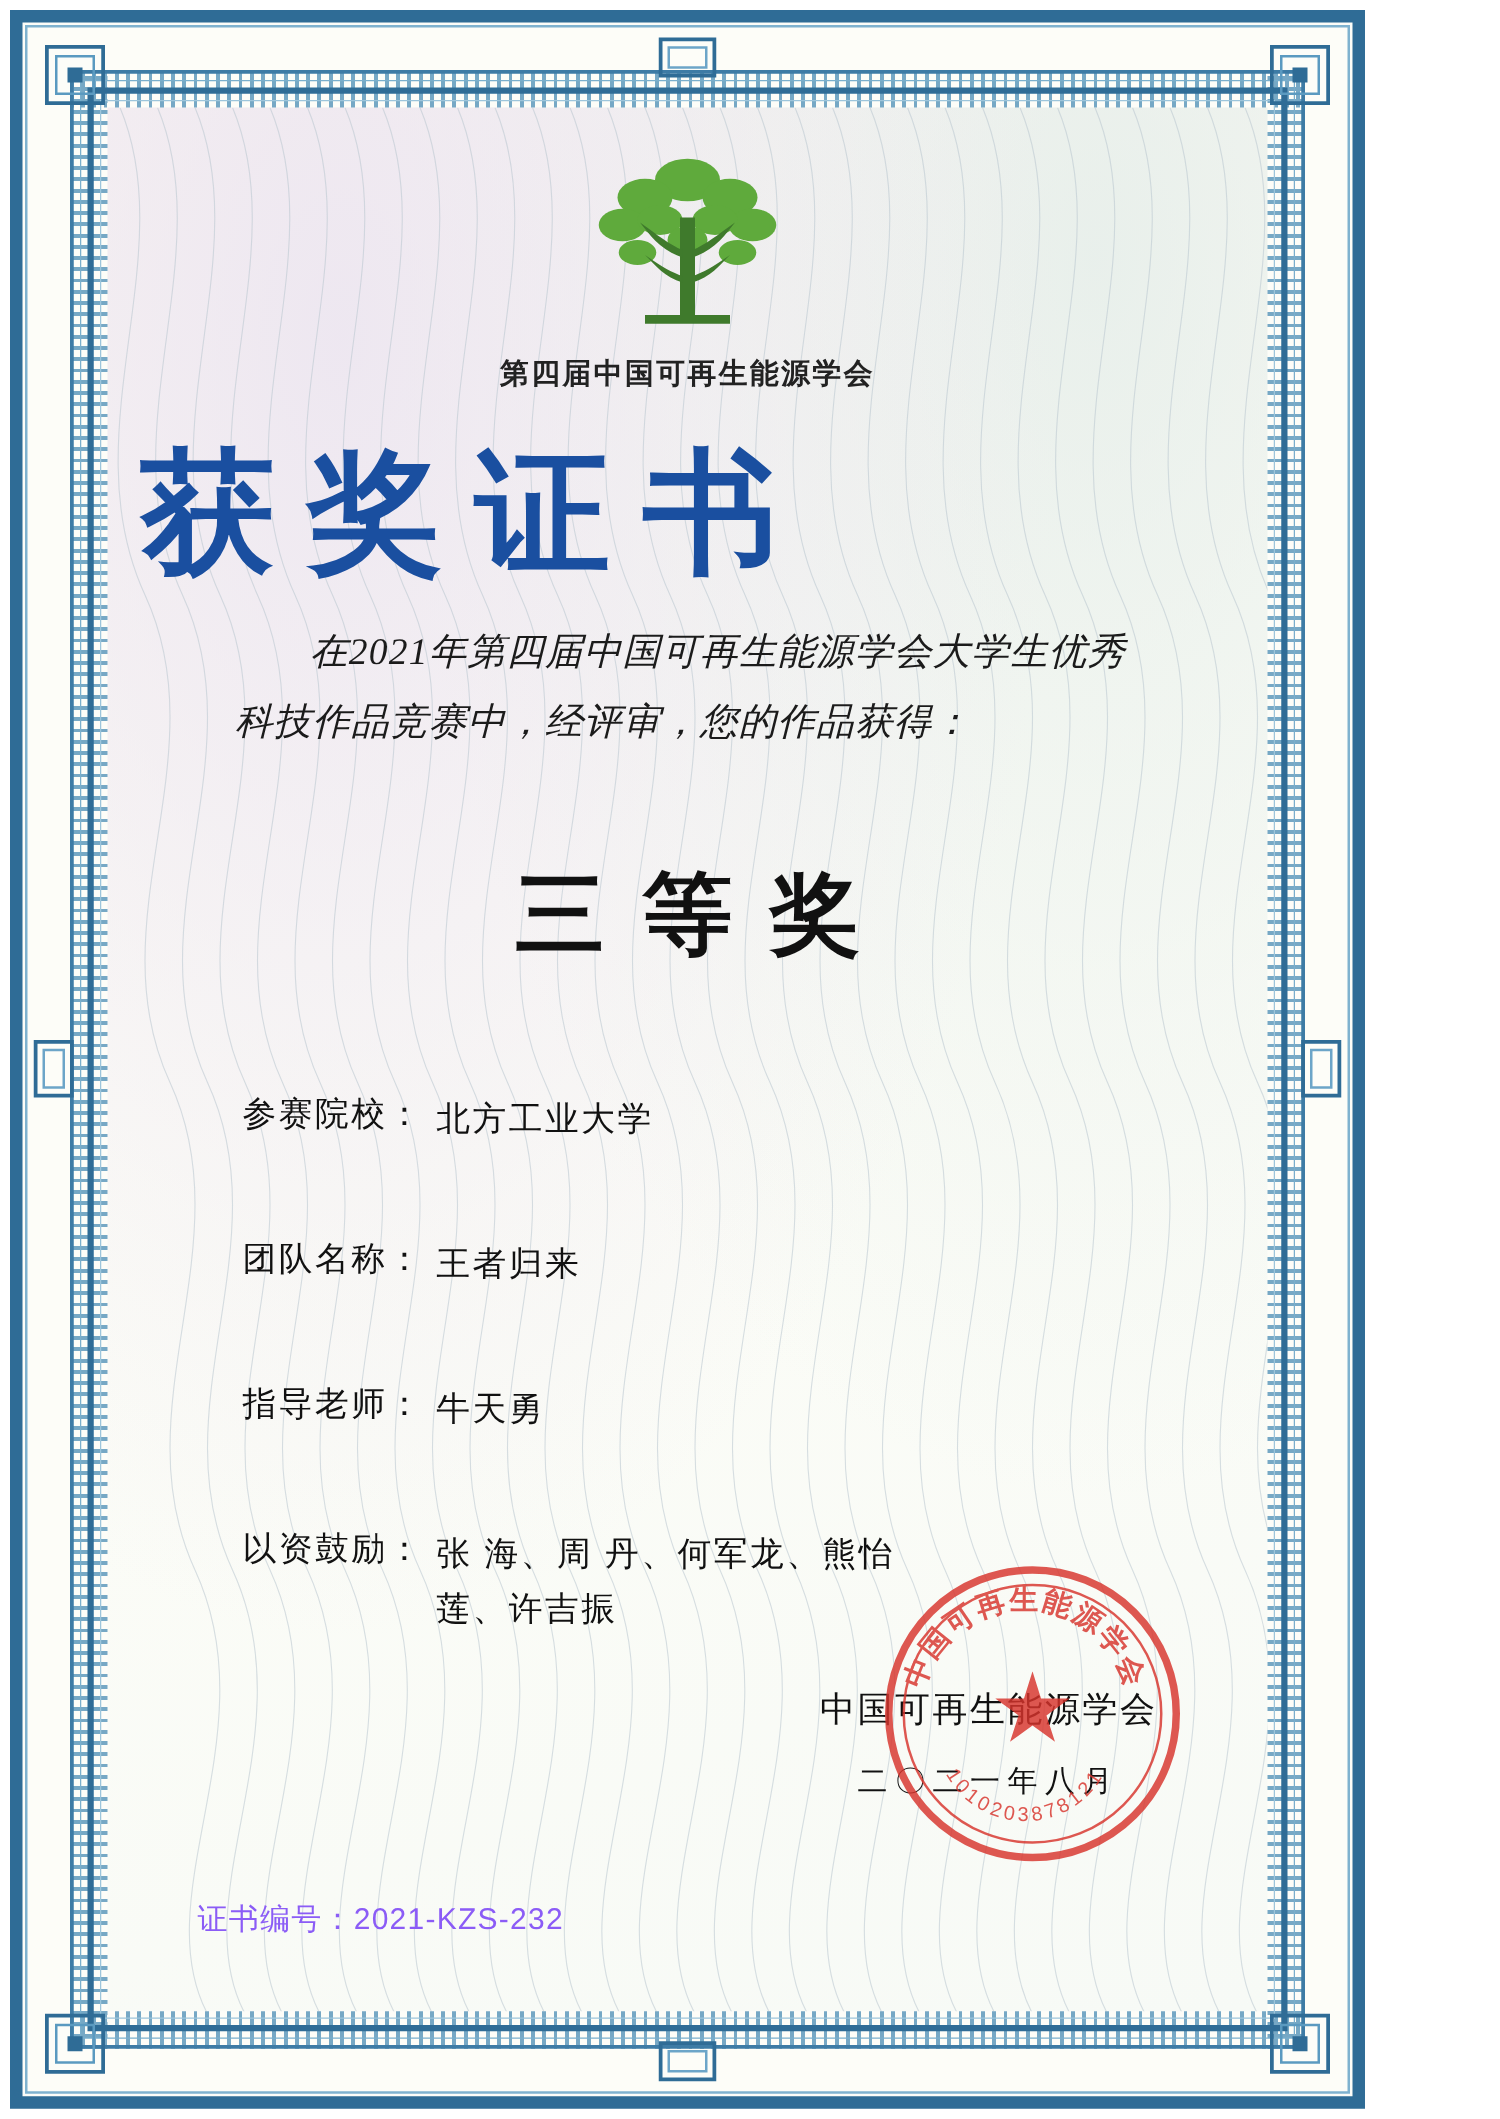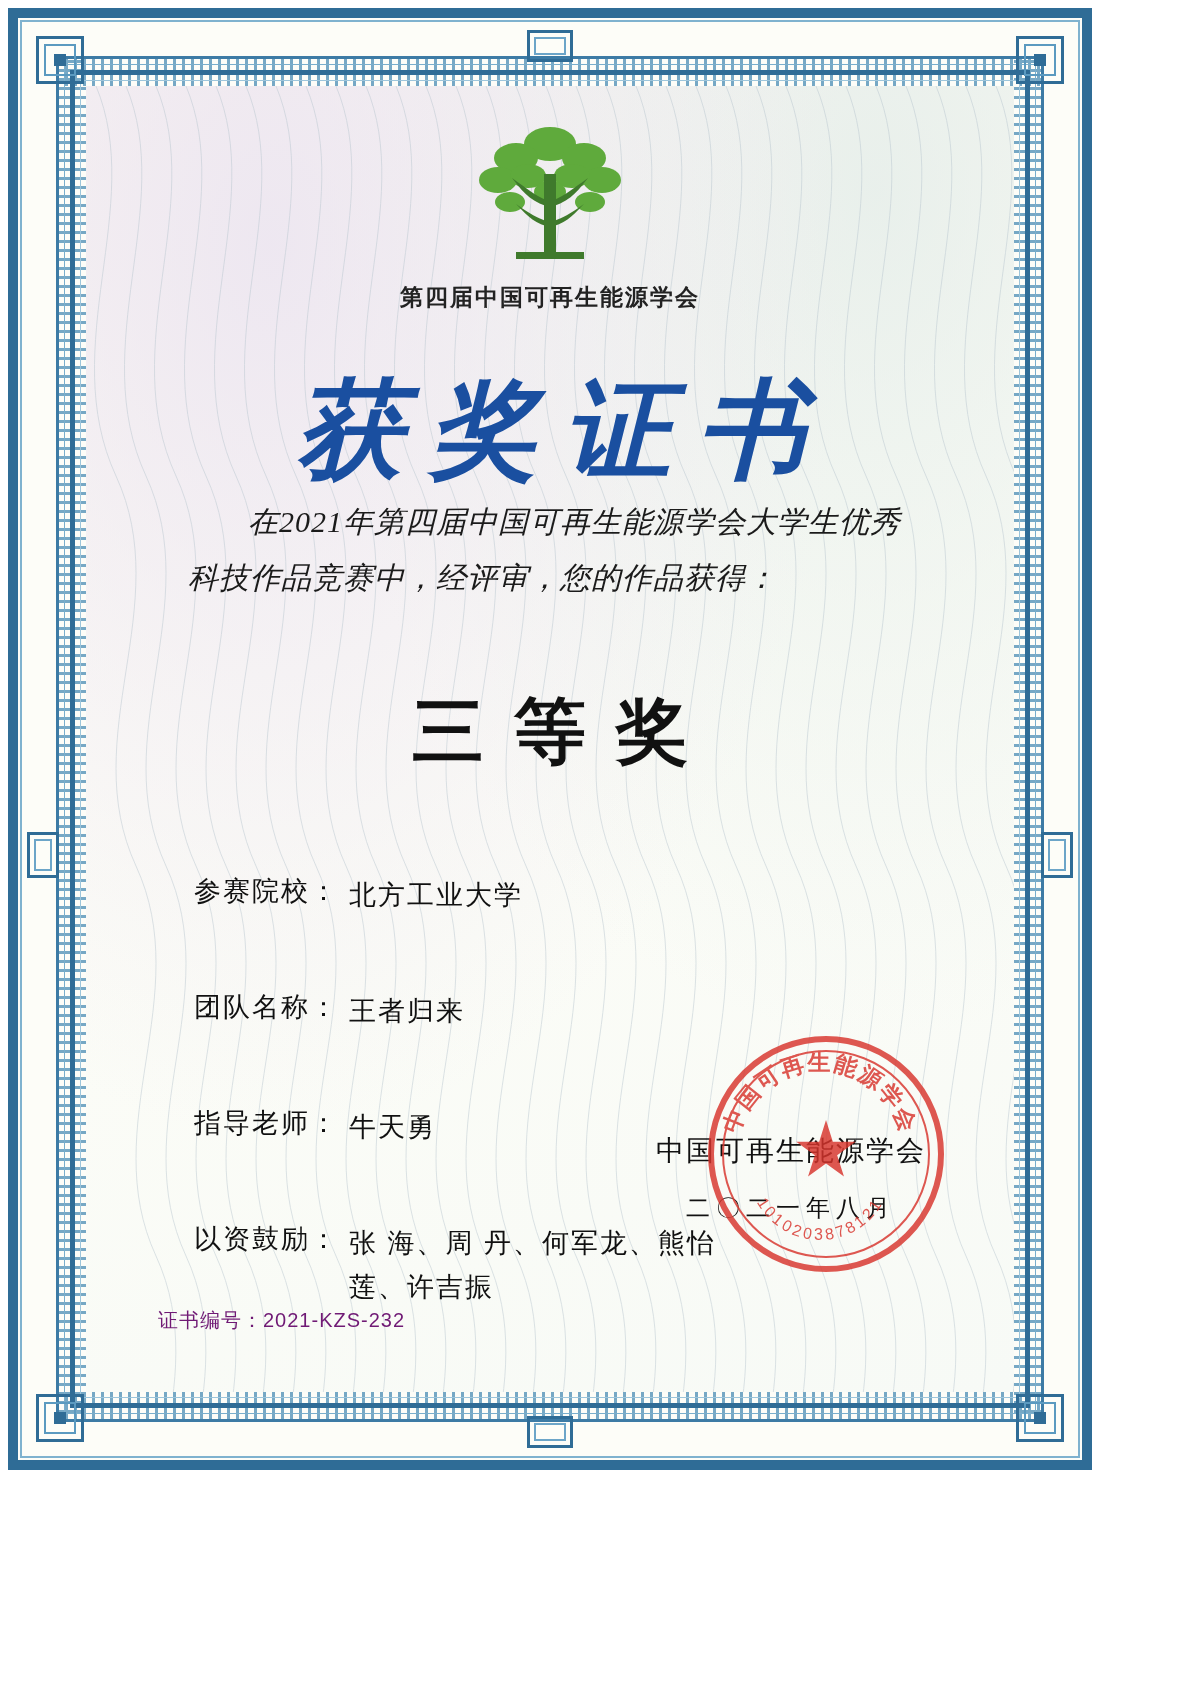--- a/index.html
+++ b/index.html
@@ -14,21 +14,21 @@
     position: relative;
     overflow: hidden;
   }
 
   
   .certificate {
     position: absolute;
     left: 8px;
     top: 8px;
     width: 1084px;
-    height: 1462px;
+    height: 1679px;
     background: #fdfdf8;
     box-sizing: border-box;
   }
 
   
   .border-outer {
     position: absolute;
     inset: 0;
     border: 10px solid #2f6c96;
     box-sizing: border-box;
@@ -144,29 +144,27 @@
     font-weight: bold;
     font-size: 23px;
     letter-spacing: 2px;
     color: #222;
     margin-top: 4px;
   }
 
   .title {
     position: absolute;
     left: 0; right: 0;
-    top: 272px;
-    text-align: center;
+    top: 252px;
     font-family: "Liberation Serif", serif;
     font-weight: bold;
     font-size: 108px;
     letter-spacing: 26px;
     color: #1a4fa0;
     text-indent: 26px;
-    font-style: italic;
   }
 
   .para {
     position: absolute;
     left: 102px;
     right: 96px;
     top: 408px;
     font-family: "Liberation Serif", serif;
     font-weight: normal;
     font-style: italic;
@@ -216,22 +214,22 @@
     color: #111;
     letter-spacing: 2px;
   }
   .field-label { white-space: nowrap; }
   .field-value { margin-left: 10px; line-height: 44px; }
 
   .cert-no {
     position: absolute;
     left: 72px;
     bottom: 58px;
-    font-size: 20px;
-    color: #701a75;
+    font-size: 24px;
+    color: #8b5cf6;
     letter-spacing: 1px;
   }
 
   
   .sign-block {
     position: absolute;
     right: 58px;
     bottom: 168px;
     text-align: center;
     width: 330px;

